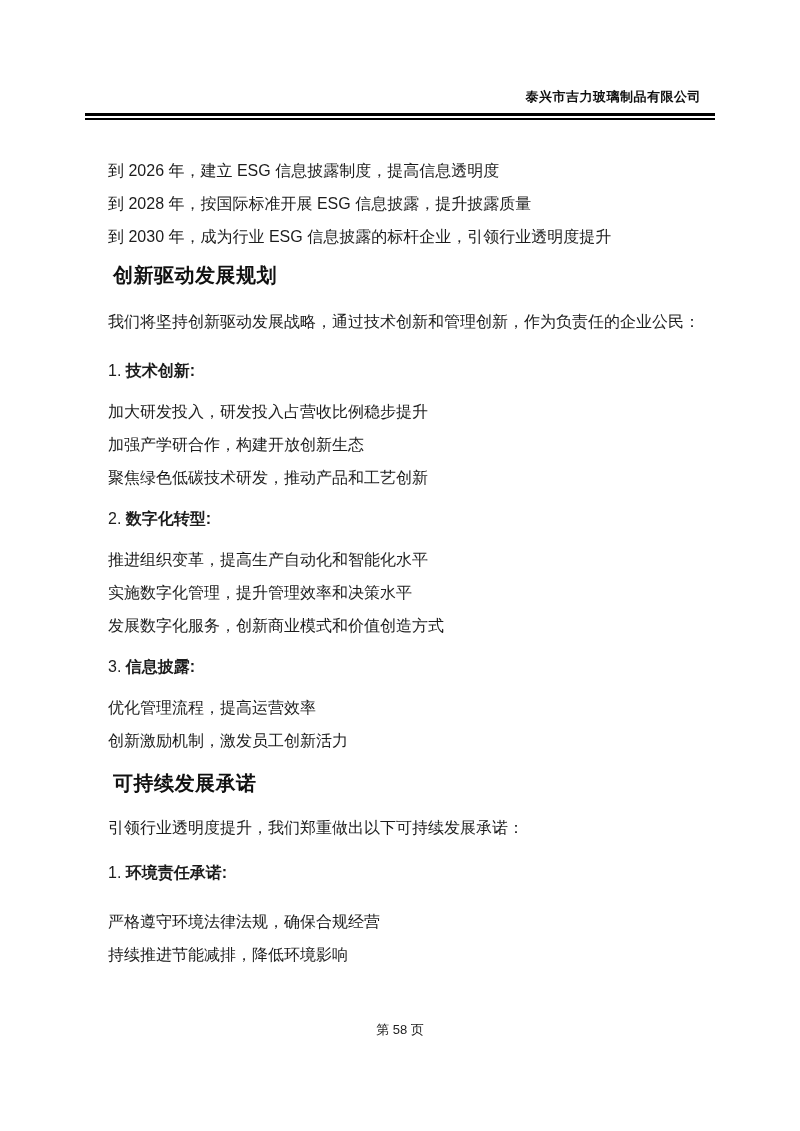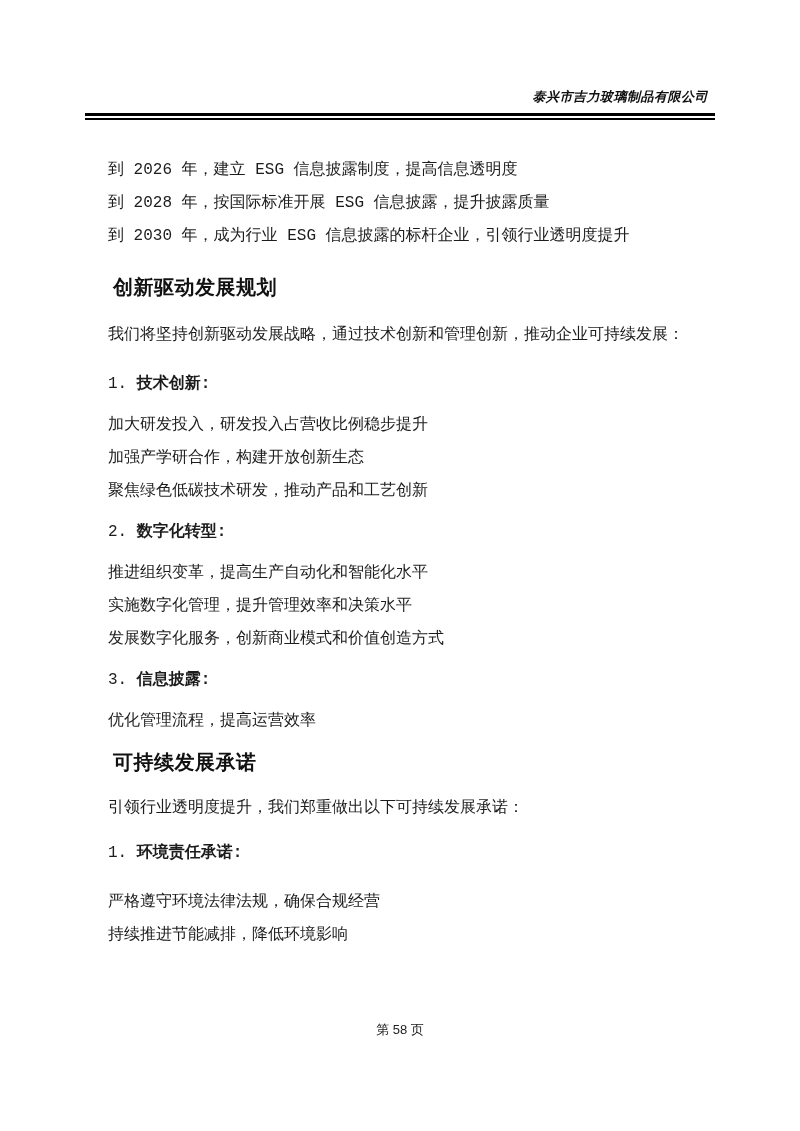--- a/index.html
+++ b/index.html
@@ -9,55 +9,53 @@
     height: 1131px;
     background: #ffffff;
     font-family: "Liberation Sans", sans-serif;
     color: #1c1c1c;
     overflow: hidden;
   }
   .header-company {
     position: absolute;
     top: 88px;
     left: 85px;
-    right: 92px;
+    right: 99px;
     text-align: right;
     font-size: 13px;
     font-weight: 700;
     color: #0f0f0f;
     letter-spacing: 0.5px;
-    font-style: italic;
   }
   .rule-thick { position: absolute; top: 113px; left: 85px; right: 85px; height: 3px; background: #000; }
   .rule-thin  { position: absolute; top: 118px; left: 85px; right: 85px; height: 2px; background: #000; }
   .content {
     position: absolute;
     top: 154px;
     left: 108px;
     right: 85px;
     font-size: 16px;
     color: #1c1c1c;
-    font-family: Liberation Mono, monospace;
   }
   .goal-line { line-height: 33px; }
   .section-title {
     font-size: 20px;
     font-weight: 700;
     line-height: 28px;
     padding-left: 5px;
     letter-spacing: 0.5px;
     color: #111;
   }
   .intro { line-height: 33px; }
   .item-label { line-height: 33px; }
   .item-label .num { font-weight: 400; }
   .item-label .label { font-weight: 700; }
   .list-line { line-height: 33px; }
   .mt8  { margin-top: 8px; }
-  .mt10 { margin-top: 22px; }
+  .mt10 { margin-top: 8px; }
   .mt12 { margin-top: 12px; }
   .mt14 { margin-top: 14px; }
   .mt16 { margin-top: 16px; }
   .footer {
     position: absolute;
     top: 1021px;
     left: 0;
     right: 0;
     text-align: center;
     font-size: 13px;
@@ -74,21 +72,21 @@
   <div class="rule-thin"></div>
 
   <div class="content">
 
     <div class="goal-line">到 2026 年，建立 ESG 信息披露制度，提高信息透明度</div>
     <div class="goal-line">到 2028 年，按国际标准开展 ESG 信息披露，提升披露质量</div>
     <div class="goal-line">到 2030 年，成为行业 ESG 信息披露的标杆企业，引领行业透明度提升</div>
 
     <div class="section-title mt10">创新驱动发展规划</div>
 
-    <div class="intro mt16">我们将坚持创新驱动发展战略，通过技术创新和管理创新，推动企业可持续发展：</div>
+    <div class="intro mt16">我们将坚持创新驱动发展战略，通过技术创新和管理创新，作为负责任的企业公民：</div>
 
     <div class="item-label mt16">
       <span class="num">1.</span>
       <span class="label">技术创新:</span>
     </div>
     <div class="mt8">
       <div class="list-line">加大研发投入，研发投入占营收比例稳步提升</div>
       <div class="list-line">加强产学研合作，构建开放创新生态</div>
       <div class="list-line">聚焦绿色低碳技术研发，推动产品和工艺创新</div>
     </div>
@@ -102,20 +100,21 @@
       <div class="list-line">实施数字化管理，提升管理效率和决策水平</div>
       <div class="list-line">发展数字化服务，创新商业模式和价值创造方式</div>
     </div>
 
     <div class="item-label mt8">
       <span class="num">3.</span>
       <span class="label">信息披露:</span>
     </div>
     <div class="mt8">
       <div class="list-line">优化管理流程，提高运营效率</div>
+      <div class="list-line">创新激励机制，激发员工创新活力</div>
     </div>
 
     <div class="section-title mt12">可持续发展承诺</div>
 
     <div class="intro mt14">引领行业透明度提升，我们郑重做出以下可持续发展承诺：</div>
 
     <div class="item-label mt12">
       <span class="num">1.</span>
       <span class="label">环境责任承诺:</span>
     </div>

